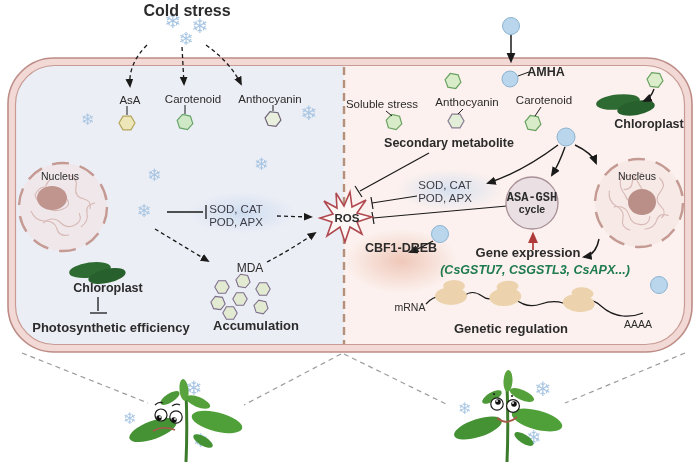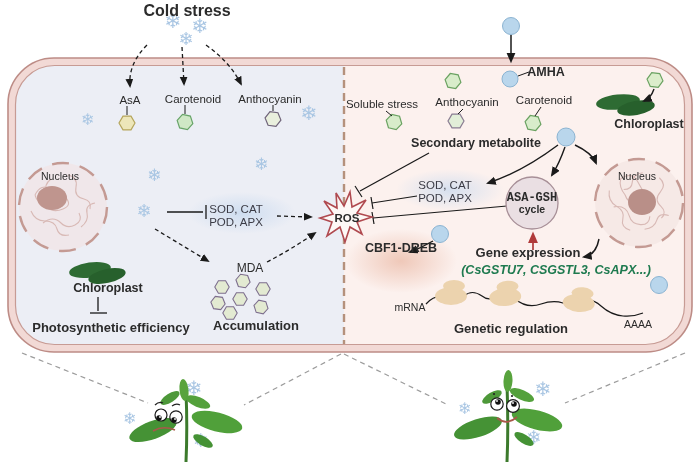--- a/index.html
+++ b/index.html
@@ -248,25 +248,25 @@
 <div class="lbl" style="left:250px;top:268px;font-size:12px;">MDA</div>
 <div class="lbl b" style="left:256px;top:326px;font-size:13px;">Accumulation</div>
 <div class="lbl b" style="left:108px;top:289px;font-size:12.5px;">Chloroplast</div>
 <div class="lbl b" style="left:111px;top:328px;font-size:13px;">Photosynthetic efficiency</div>
 
 <div class="lbl b" style="left:347px;top:218px;font-size:11.5px;">ROS</div>
 
 <div class="lbl" style="left:382px;top:104px;font-size:11.5px;">Soluble stress</div>
 <div class="lbl" style="left:467px;top:102px;font-size:11.5px;">Anthocyanin</div>
 <div class="lbl" style="left:544px;top:100px;font-size:11.5px;">Carotenoid</div>
-<div class="lbl b" style="left:449px;top:144px;font-size:12.5px;margin-left:27px;">Secondary metabolite</div>
+<div class="lbl b" style="left:449px;top:144px;font-size:12.5px;">Secondary metabolite</div>
 <div class="lbl" style="left:445px;top:185px;font-size:11.5px;color:#3c3c46;">SOD, CAT</div>
 <div class="lbl" style="left:445px;top:198px;font-size:11.5px;color:#3c3c46;">POD, APX</div>
 <div class="lbl b" style="left:532px;top:198px;font-size:12px;font-family:Liberation Mono, monospace;">ASA-GSH</div>
 <div class="lbl b" style="left:532px;top:210px;font-size:10.5px;">cycle</div>
 <div class="lbl b" style="left:401px;top:249px;font-size:12.5px;">CBF1-DREB</div>
 <div class="lbl b" style="left:528px;top:253px;font-size:13px;">Gene expression</div>
-<div class="lbl b i" style="left:535px;top:271px;font-size:12.5px;color:#1e7a4f;margin-left:21px;">(CsGSTU7, CSGSTL3, CsAPX...)</div>
+<div class="lbl b i" style="left:535px;top:271px;font-size:12.5px;color:#1e7a4f;">(CsGSTU7, CSGSTL3, CsAPX...)</div>
 <div class="lbl" style="left:637px;top:177px;font-size:10.5px;">Nucleus</div>
 <div class="lbl b" style="left:649px;top:125px;font-size:12.5px;">Chloroplast</div>
 <div class="lbl" style="left:410px;top:308px;font-size:10.5px;">mRNA</div>
 <div class="lbl" style="left:638px;top:325px;font-size:10.5px;">AAAA</div>
 <div class="lbl b" style="left:511px;top:329px;font-size:13px;">Genetic regulation</div>
 
 </body></html>

